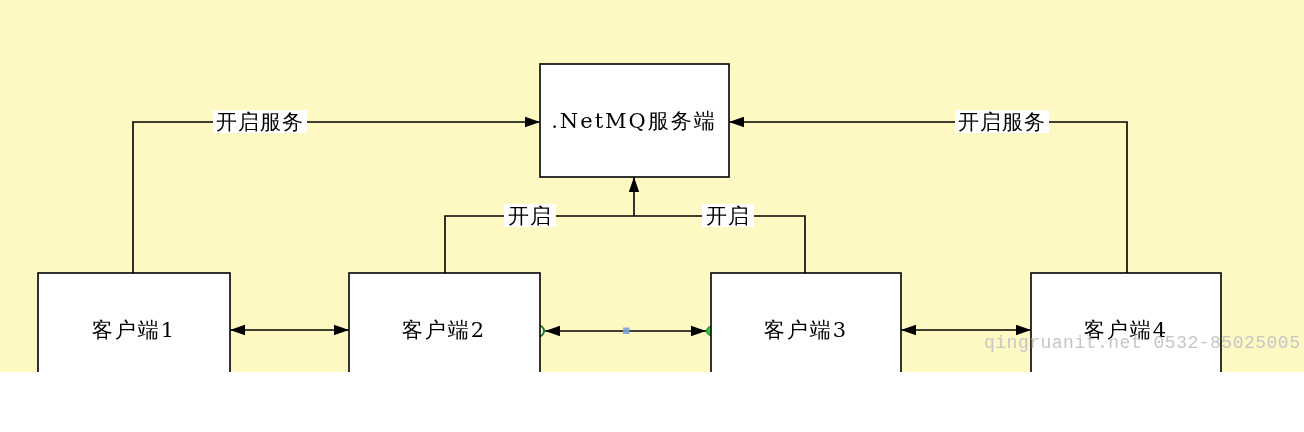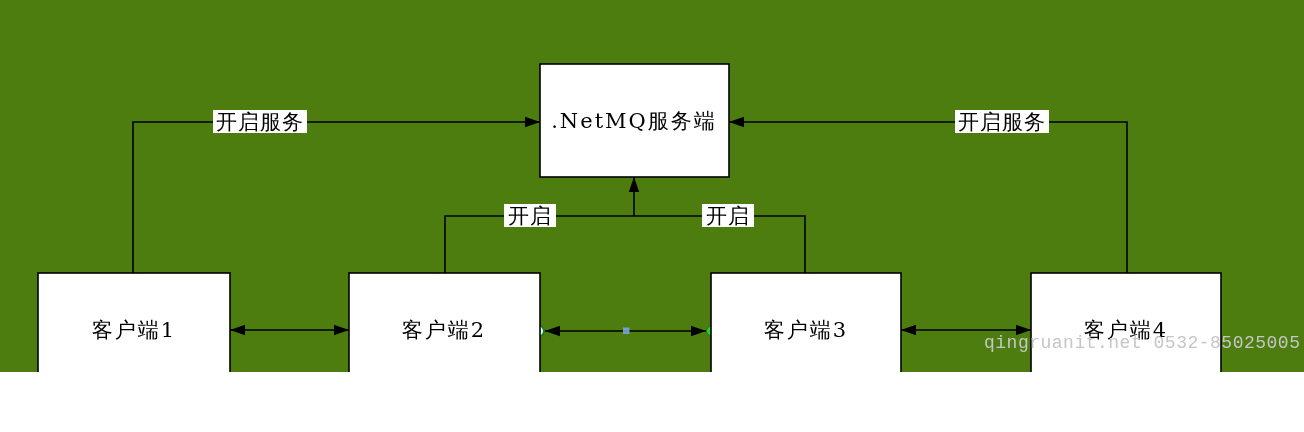--- a/index.html
+++ b/index.html
@@ -4,21 +4,21 @@
 <style>
   html, body {
     margin: 0;
     padding: 0;
     background: #ffffff;
   }
   .canvas {
     position: relative;
     width: 1304px;
     height: 372px;
-    background: #4d7c0f;
+    background: #fef9c3;
     overflow: hidden;
   }
   svg.diagram {
     display: block;
     width: 1304px;
     height: 432px;
     font-family: "DejaVu Serif", "Liberation Serif", serif;
   }
   .node-rect {
     fill: #ffffff;

